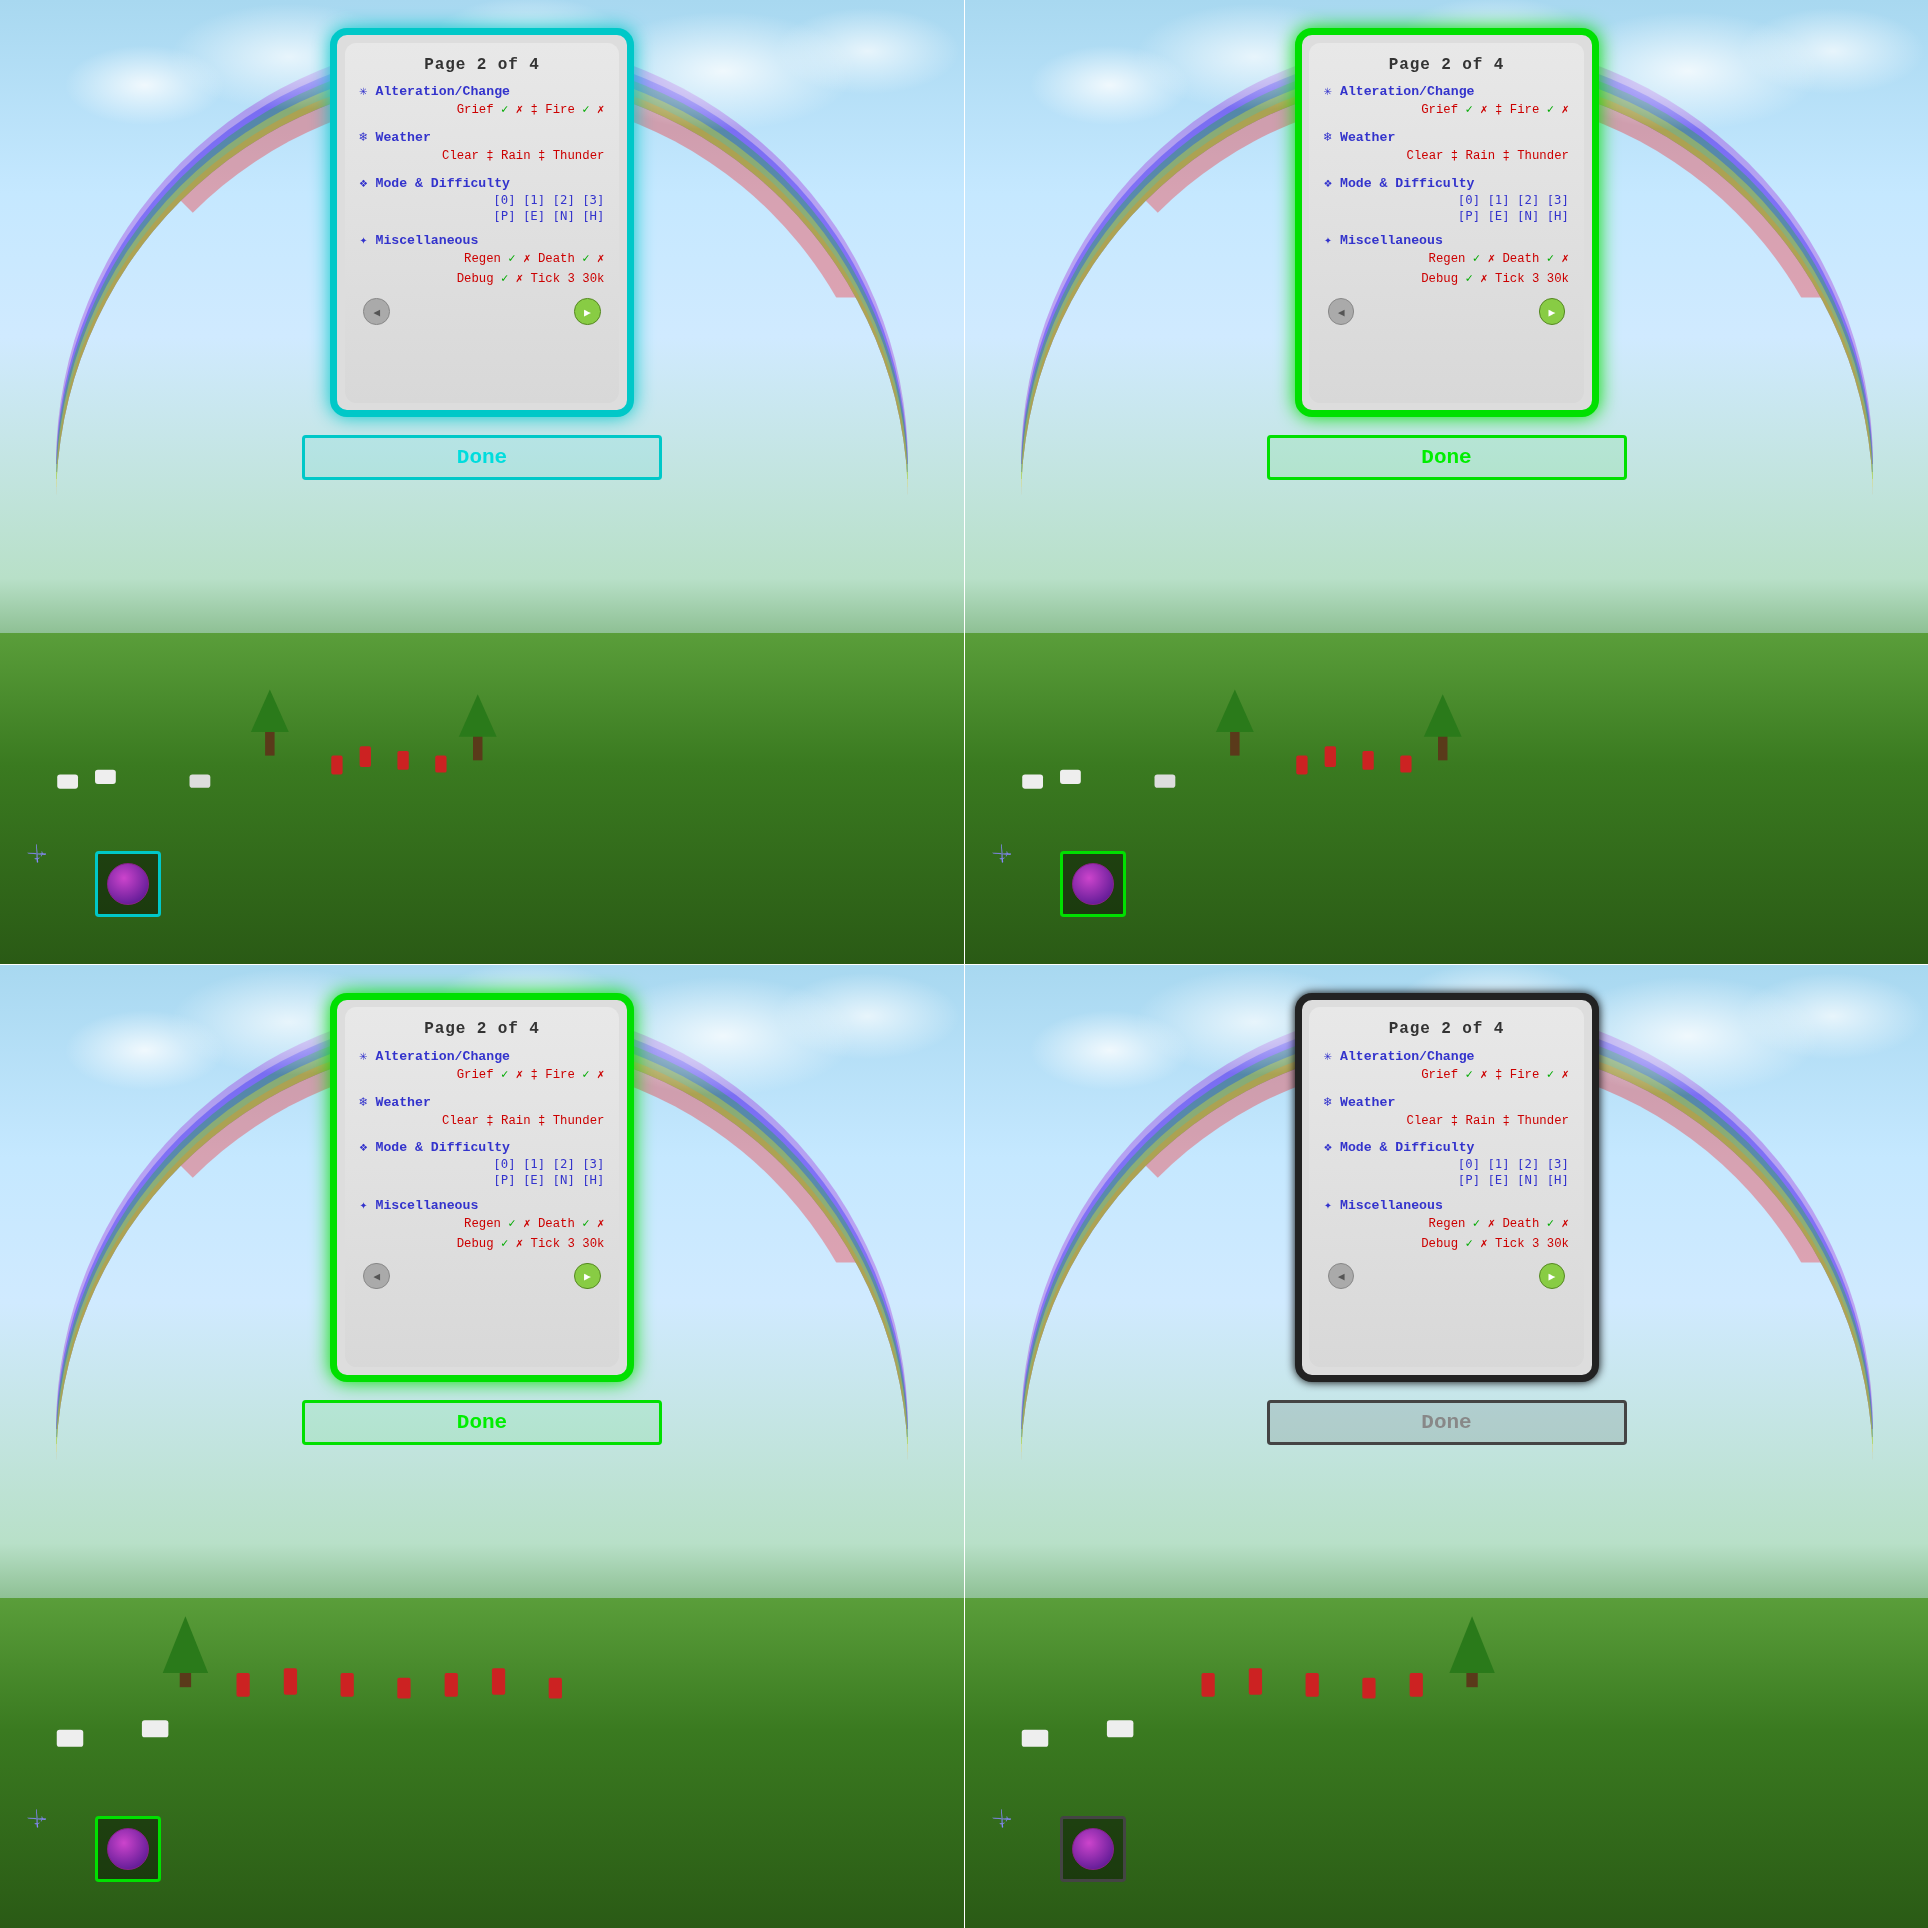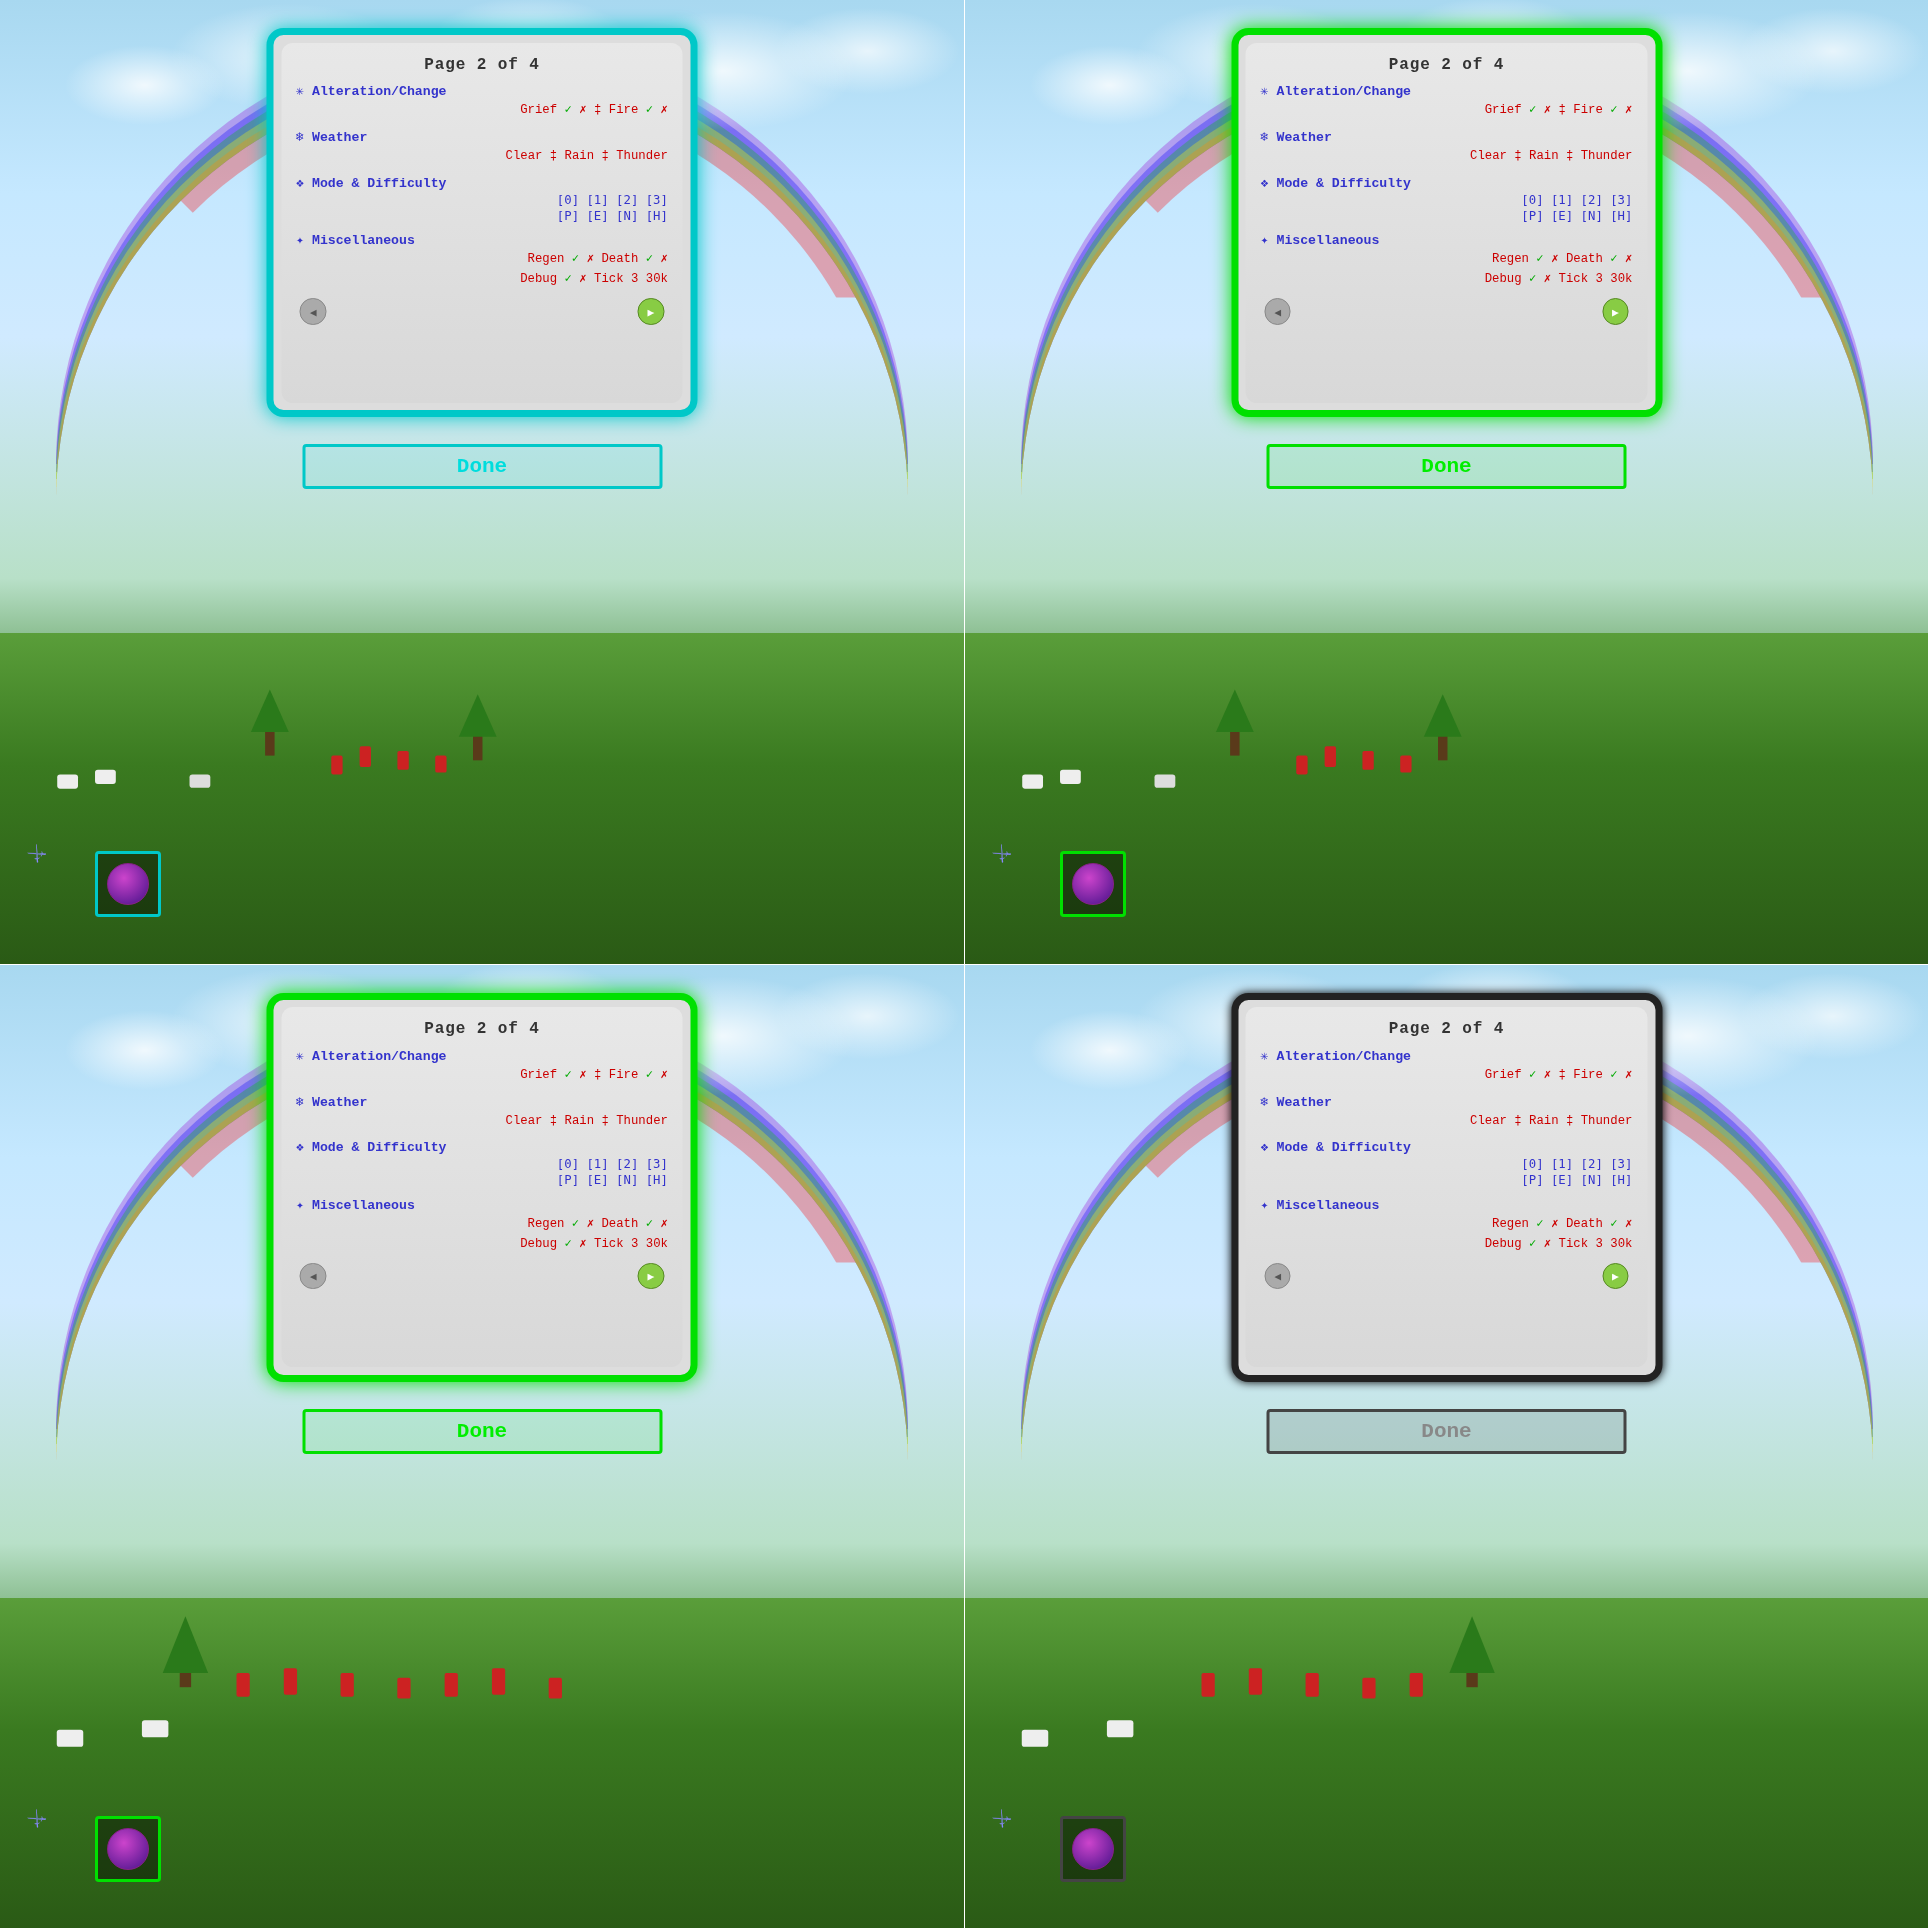--- a/index.html
+++ b/index.html
@@ -89,21 +89,21 @@
       left: 50%;
       transform: translateX(-50%);
       display: flex;
       flex-direction: column;
       align-items: center;
     }
 
     .panel {
       border-radius: 17px;
       padding: 7.6px;
-      width: 431px;
+      width: 304px;
       background: #ddd;
     }
 
     .panel-cyan { border: 7.6px solid #00c8c8; box-shadow: 0 0 19px #00c8c8; }
     .panel-green { border: 7.6px solid #00e000; box-shadow: 0 0 19px #00e000; }
     .panel-black { border: 7.6px solid #222; box-shadow: 0 0 9.5px #000; }
 
     .panel-inner {
       background: linear-gradient(180deg, #e8e8e8 0%, #d8d8d8 100%);
       border-radius: 11.4px;
@@ -165,21 +165,21 @@
       color: #555;
       cursor: pointer;
     }
 
     .arrow-btn.green { background: #88cc44; border-color: #558822; color: #fff; }
 
     
     .done-button {
       width: 360px;
       height: 45px;
-      margin-top: 27px;
+      margin-top: 18px;
       display: flex;
       align-items: center;
       justify-content: center;
       font-family: 'Courier New', monospace;
       font-size: 21px;
       font-weight: bold;
       cursor: pointer;
       border-radius: 3.8px;
     }
 

